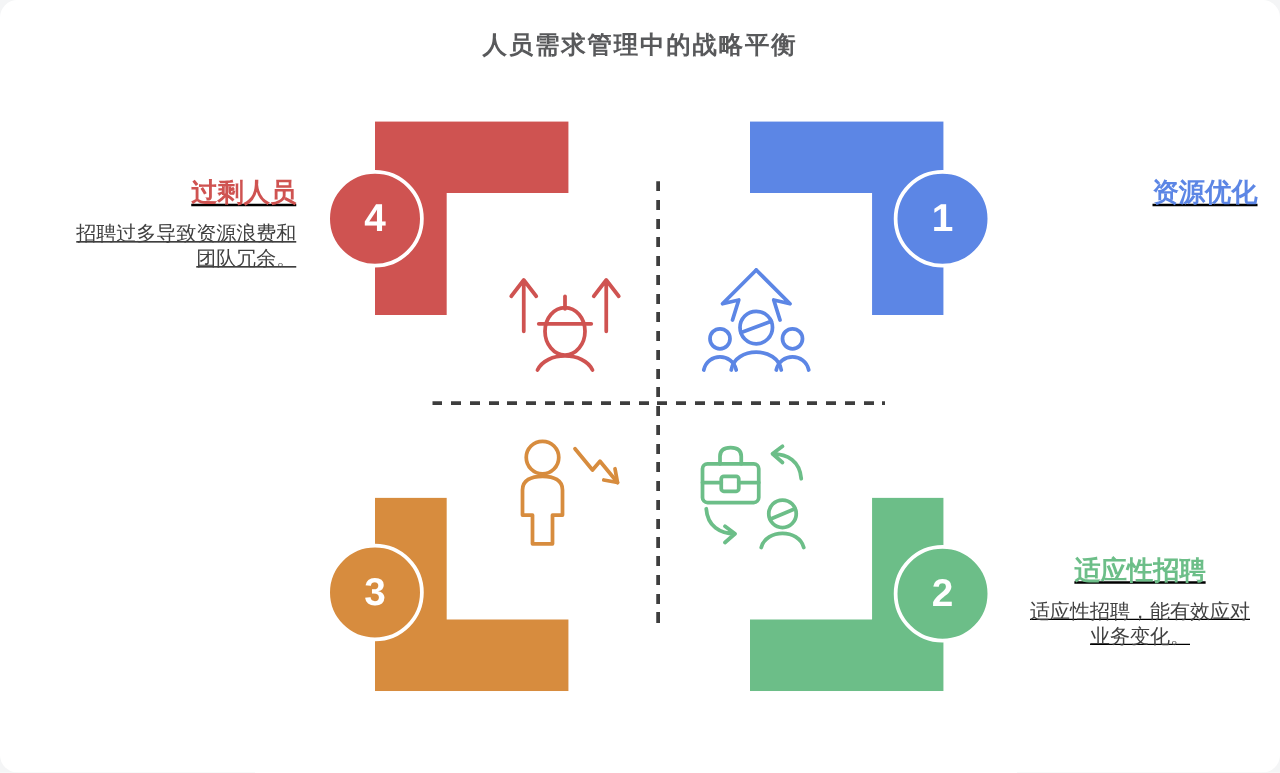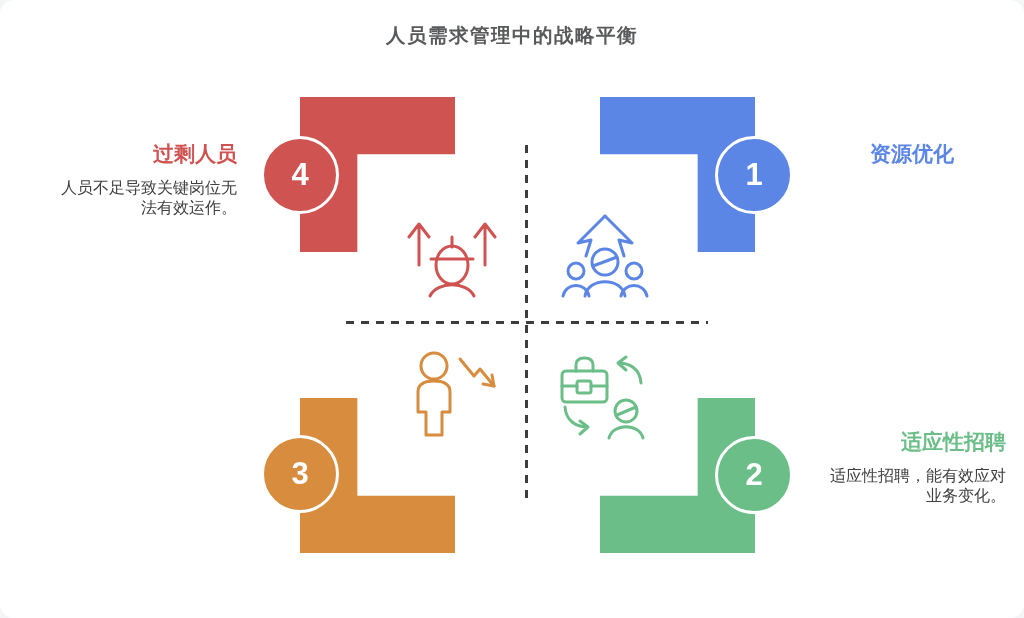--- a/index.html
+++ b/index.html
@@ -24,25 +24,25 @@
   .q-br .shape{left:600px;top:398px;clip-path:polygon(63% 0,100% 0,100% 100%,0 100%,0 63%,63% 63%);}
 
   .badge{position:absolute;width:78px;height:78px;border-radius:50%;background:var(--qc);
     border:3px solid #ffffff;box-sizing:border-box;display:flex;align-items:center;justify-content:center;}
   .badge span{color:#ffffff;font-size:31px;font-weight:bold;}
   .q-tl .badge{left:261px;top:136px;}
   .q-tr .badge{left:715px;top:136px;}
   .q-bl .badge{left:261px;top:435px;}
   .q-br .badge{left:715px;top:436px;}
 
-  .textblock{position:absolute;width:188px;}
+  .textblock{position:absolute;width:188px;text-decoration:underline;}
   .q-tl .textblock{right:787px;top:140px;text-align:right;}
-  .q-tr .textblock{left:818px;top:140px;text-align:center;}
+  .q-tr .textblock{left:818px;top:140px;text-align:right;}
   .q-bl .textblock{right:787px;top:442px;text-align:right;}
-  .q-br .textblock{left:818px;top:428px;text-align:right;}
+  .q-br .textblock{left:818px;top:442px;text-align:center;}
   .q-title{font-size:21px;font-weight:bold;color:var(--qc);margin:0 0 10px 0;}
   .q-desc{font-size:16px;color:var(--c-text,#404040);line-height:1.25;margin:0;}
 
   .icon{position:absolute;width:96px;height:92px;}
   .icon path,.icon circle,.icon ellipse,.icon rect{fill:none;stroke:var(--qc);stroke-width:3;
     stroke-linecap:round;stroke-linejoin:round;}
   .q-tl .icon{left:404px;top:208px;}
   .q-tr .icon{left:557px;top:209px;}
   .q-bl .icon{left:407px;top:349px;}
   .q-br .icon{left:556px;top:350px;}
@@ -113,21 +113,21 @@
     </svg>
   </div>
 
   <div class="quadrant q-tl" style="--qc: #CF5351;">
     <div class="shape"></div>
     <div class="badge">
       <span>4</span>
     </div>
     <div class="textblock">
       <p class="q-title">过剩人员</p>
-      <p class="q-desc">人员不足导致关键岗位无法有效运作。</p>
+      <p class="q-desc">招聘过多导致资源浪费和团队冗余。</p>
     </div>
     <svg class="icon" viewBox="0 0 96 92">
       <path d="M15,57 V17 M5,29 L15,16 L25,29"></path>
       <path d="M81,57 V17 M71,29 L81,16 L91,29"></path>
       <path d="M48,29 V39"></path>
       <ellipse cx="48" cy="57" rx="16" ry="19"></ellipse>
       <path d="M27,51 H69"></path>
       <path d="M26,88 C33,73 63,73 70,88"></path>
     </svg>
   </div>

